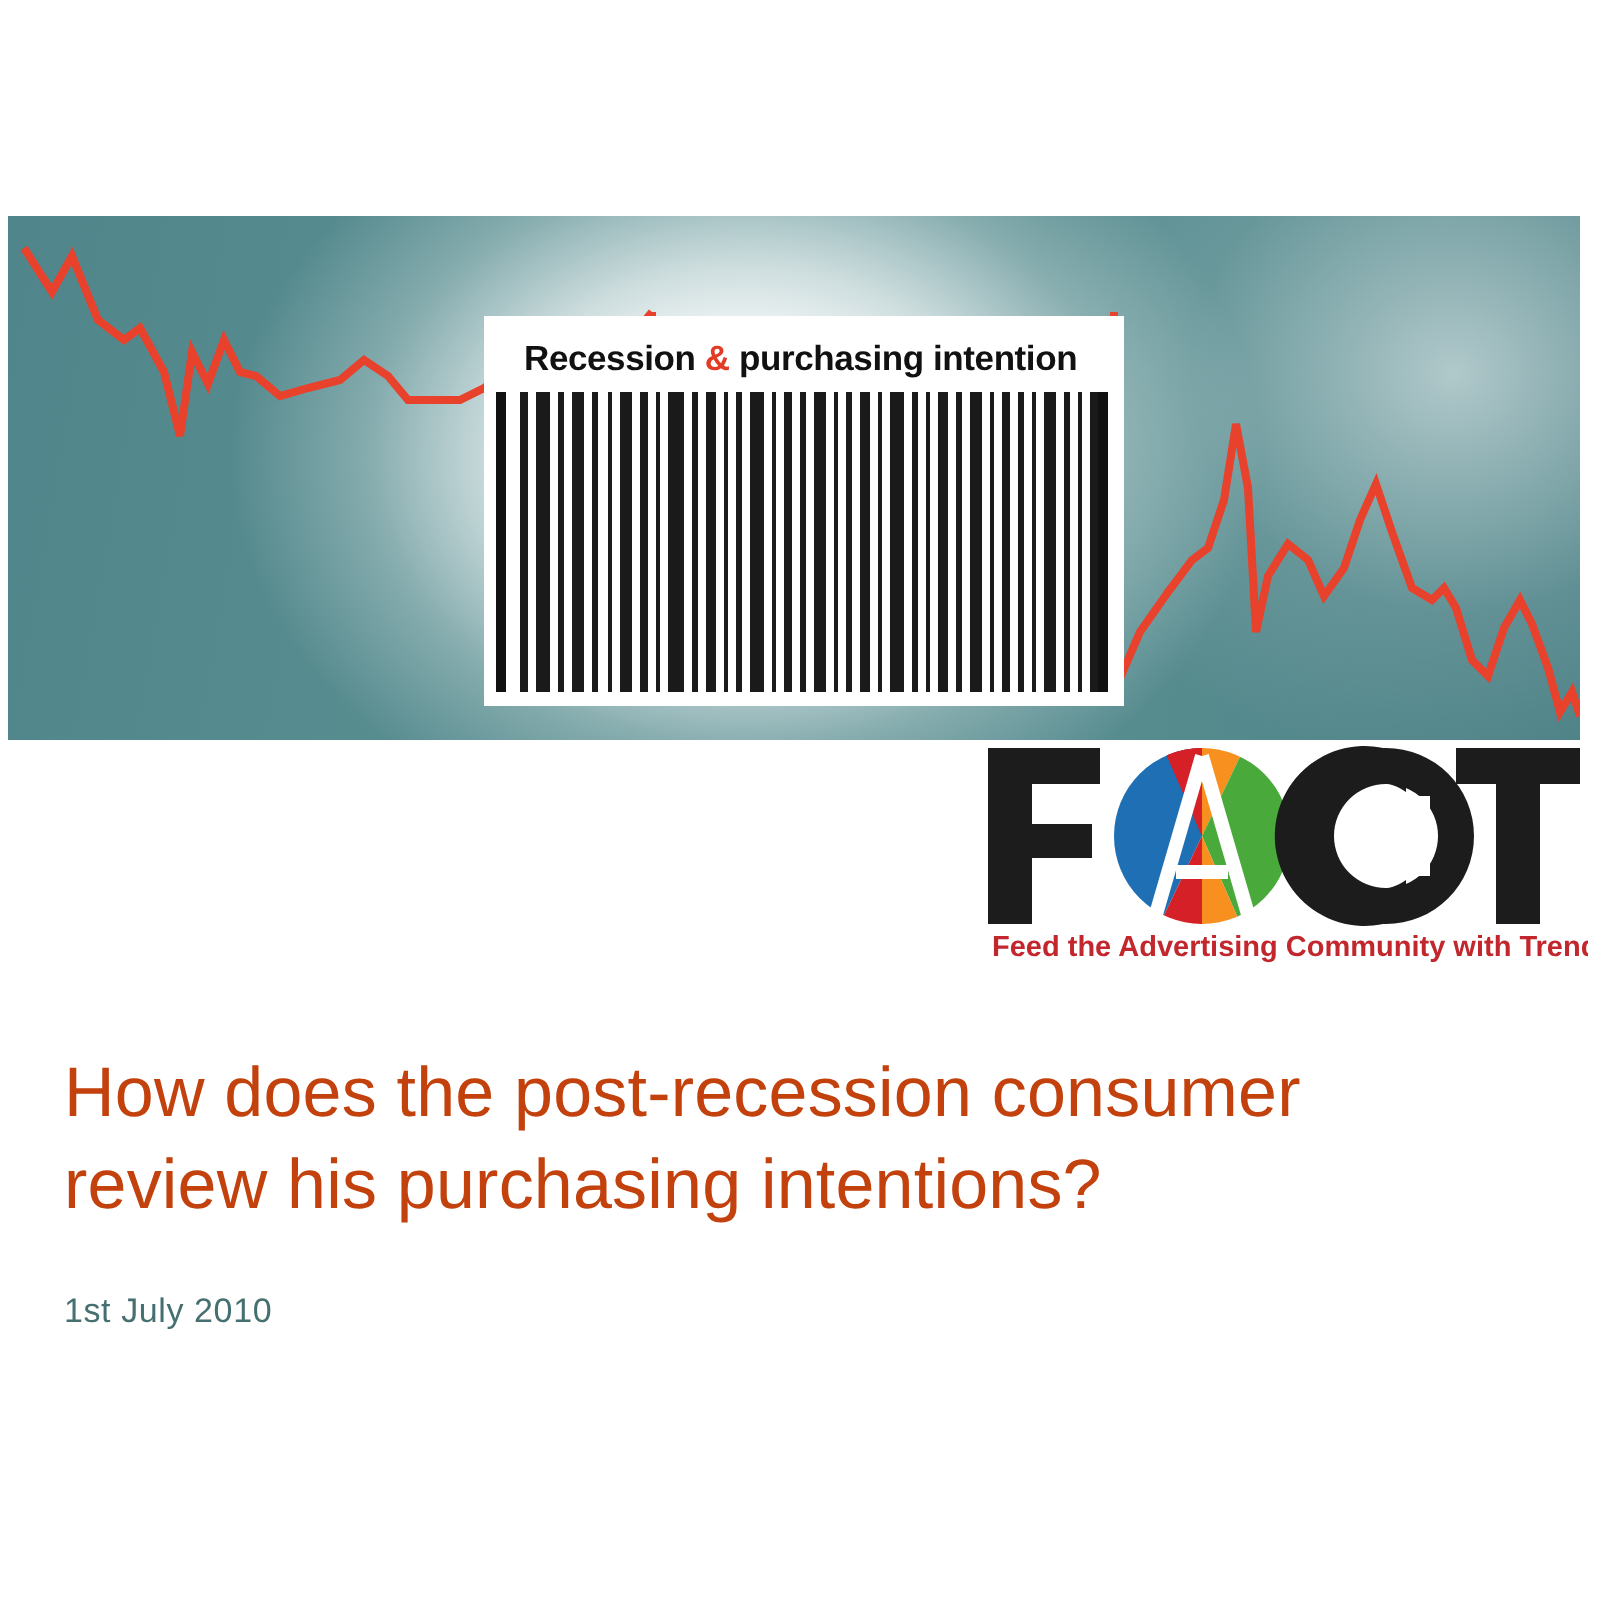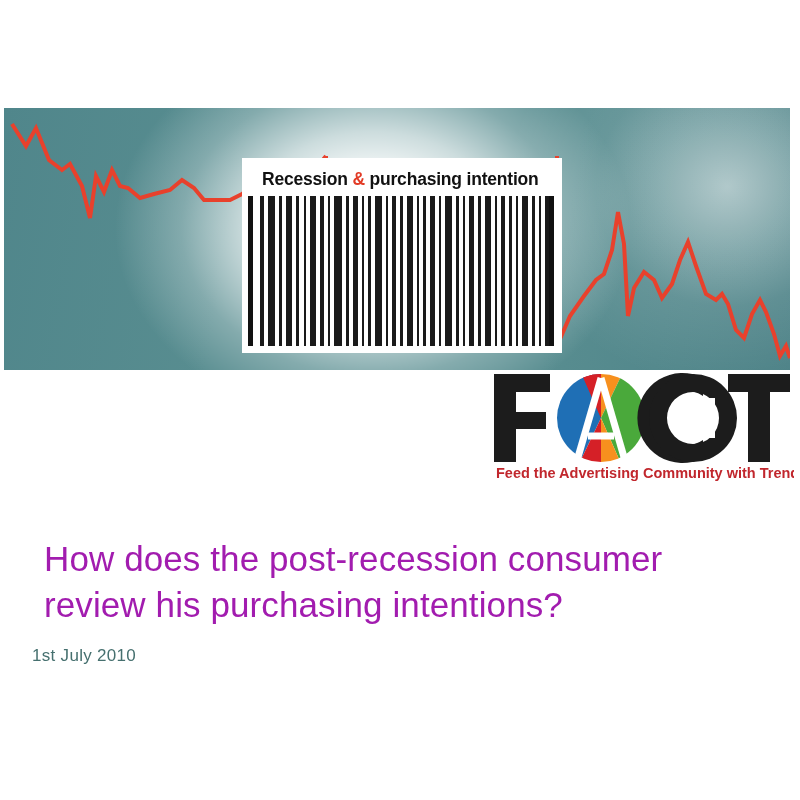--- a/index.html
+++ b/index.html
@@ -118,27 +118,27 @@
     position: absolute;
     left: 32px;
     top: 524px;
     width: 740px;
   }
   #slide-title {
     font-family: "Liberation Sans", sans-serif;
     font-size: 35px;
     line-height: 46px;
     font-weight: 400;
-    color: #a21caf;
+    color: #c2410c;
     letter-spacing: 0.1px;
-    margin: 12px;
+    margin: 0;
     white-space: pre-line;
   }
   #slide-date {
-    margin-top: 18px;
+    margin-top: 30px;
     font-family: "Liberation Sans", sans-serif;
     font-size: 17px;
     font-weight: 400;
     color: #46706f;
     letter-spacing: 0.3px;
   }
 </style>
 </head>
 <body>
 

